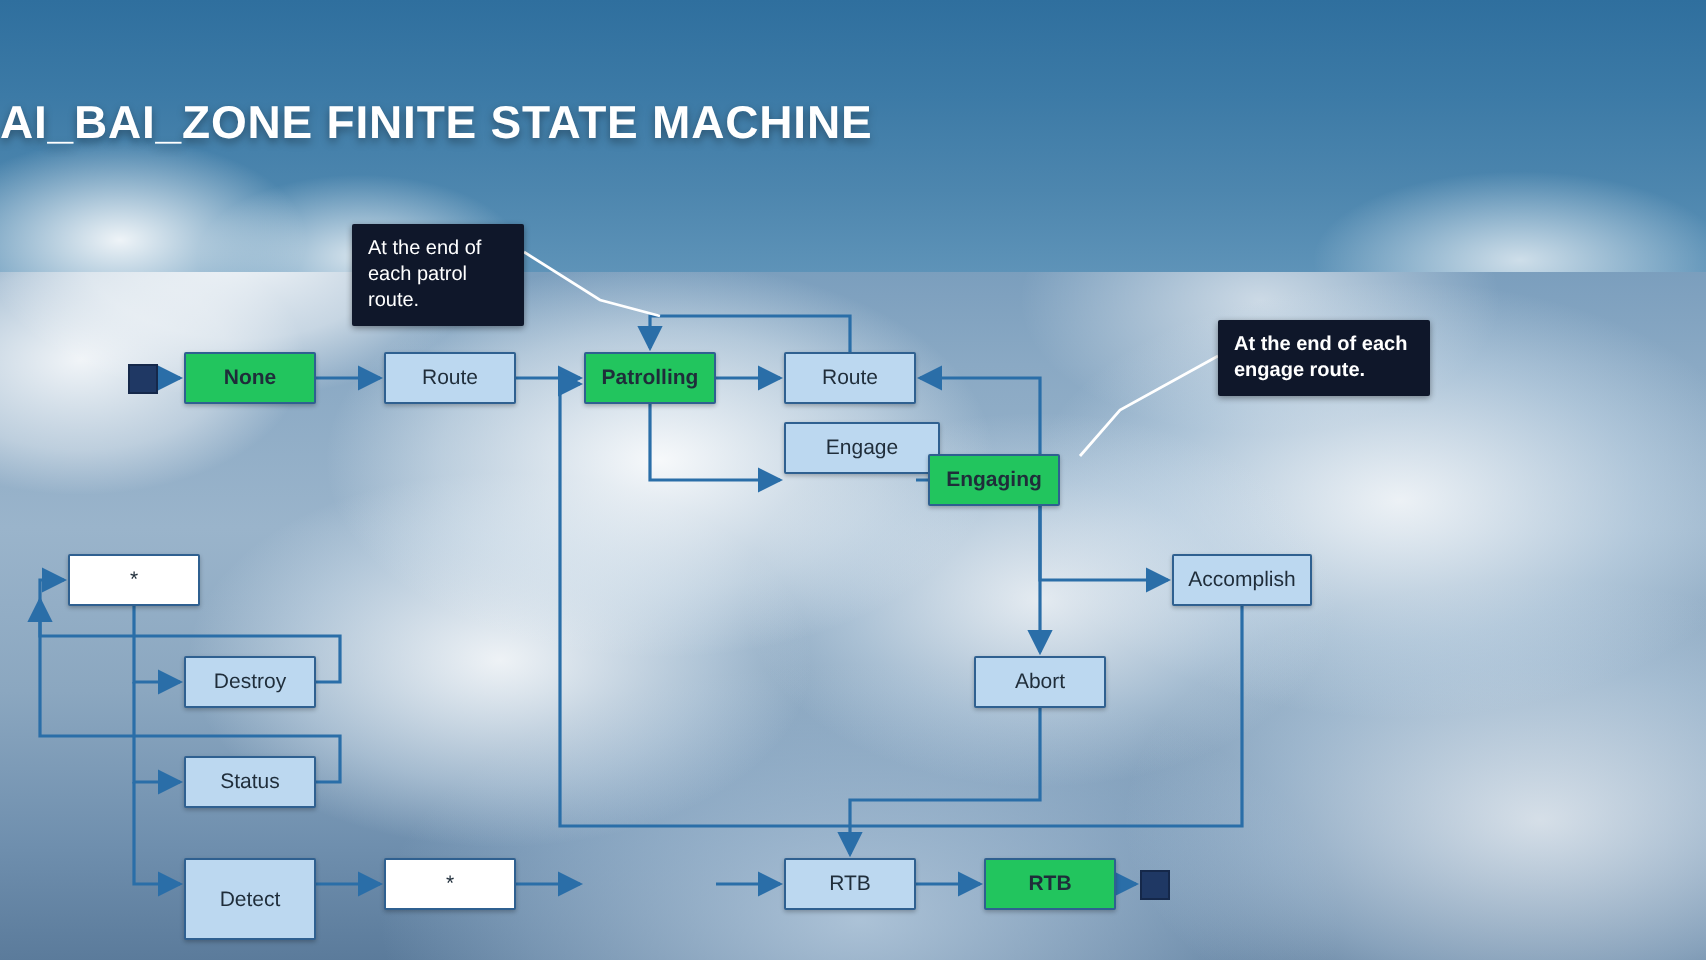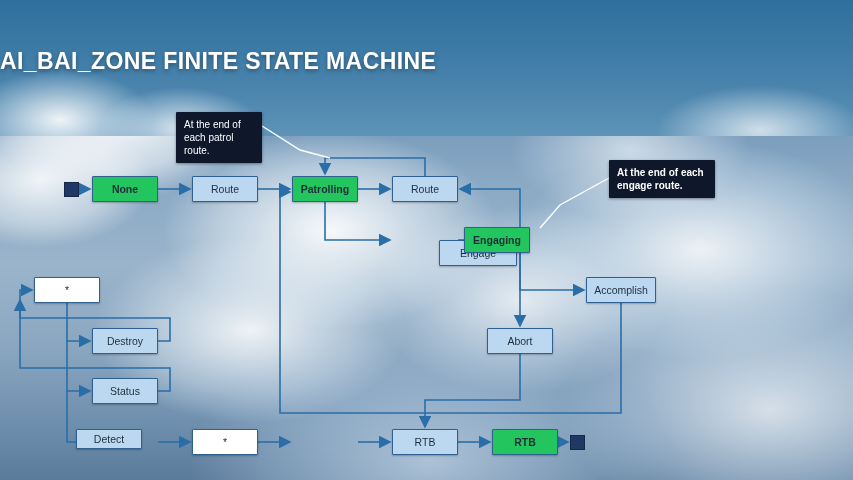--- a/index.html
+++ b/index.html
@@ -175,42 +175,42 @@
   </div>
   <div class="node fill" style="left:192px; top:176px; width:66px; height:26px;">
     <span>Route</span>
   </div>
   <div class="node plain" style="left:292px; top:176px; width:66px; height:26px;">
     <span>Patrolling</span>
   </div>
   <div class="node fill" style="left:392px; top:176px; width:66px; height:26px;">
     <span>Route</span>
   </div>
-  <div class="node fill" style="left:392px; top:240px; width:78px; height:26px;margin-left:47px;">
+  <div class="node fill" style="left:392px; top:211px; width:78px; height:26px;">
     <span>Engage</span>
   </div>
   <div class="node plain" style="left:464px; top:227px; width:66px; height:26px;">
     <span>Engaging</span>
   </div>
   <div class="node fill" style="left:586px; top:277px; width:70px; height:26px;">
     <span>Accomplish</span>
   </div>
   <div class="node fill" style="left:487px; top:328px; width:66px; height:26px;">
     <span>Abort</span>
   </div>
   <div class="node any" style="left:34px; top:277px; width:66px; height:26px;">
     <span>*</span>
   </div>
   <div class="node fill" style="left:92px; top:328px; width:66px; height:26px;">
     <span>Destroy</span>
   </div>
   <div class="node fill" style="left:92px; top:378px; width:66px; height:26px;">
     <span>Status</span>
   </div>
-  <div class="node fill" style="left:76px; top:429px; width:66px; height:20px;">
+  <div class="node fill" style="left:92px; top:429px; width:66px; height:41px;">
     <span>Detect</span>
   </div>
   <div class="node any" style="left:192px; top:429px; width:66px; height:26px;">
     <span>*</span>
   </div>
   <div class="node fill" style="left:392px; top:429px; width:66px; height:26px;">
     <span>RTB</span>
   </div>
   <div class="node plain" style="left:492px; top:429px; width:66px; height:26px;">
     <span>RTB</span>

